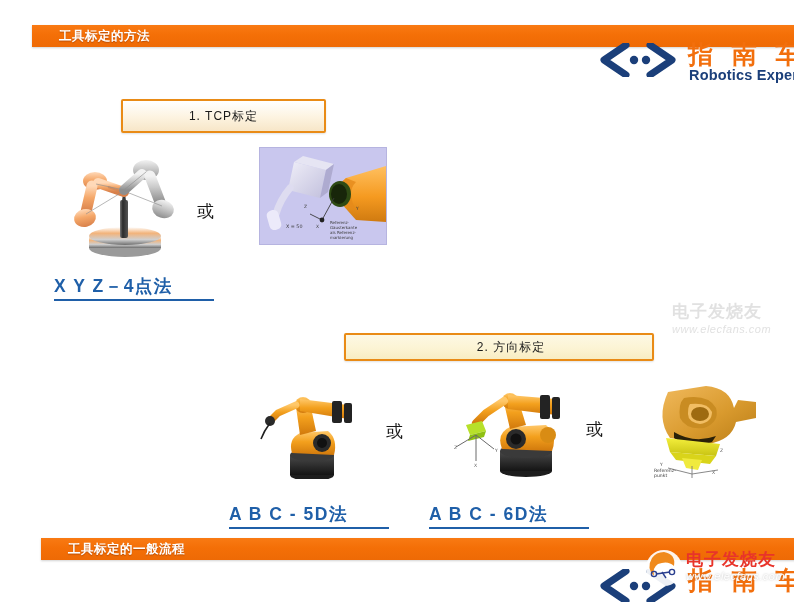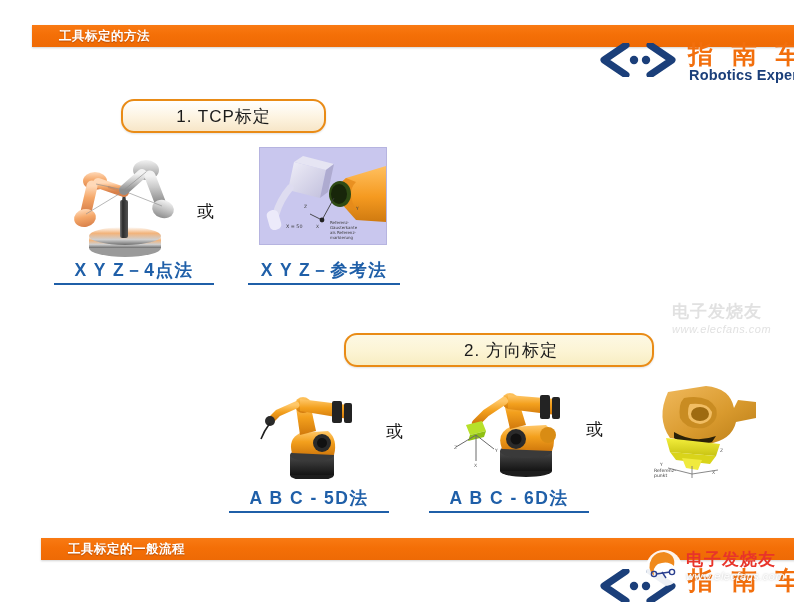--- a/index.html
+++ b/index.html
@@ -36,48 +36,48 @@
     font-family:"DejaVu Sans",sans-serif;white-space:nowrap;
   }
   .logo .en{
     position:absolute;left:93px;top:27px;
     font-size:14.5px;font-weight:bold;color:#1b3f7a;letter-spacing:.2px;
     white-space:nowrap;
   }
 
   
   .pill{
-    position:absolute;border:2px solid #e98b16;border-radius:13px;
+    position:absolute;border:2px solid #e98b16;border-radius:2px;
     box-sizing:border-box;text-align:center;color:#1a1a1a;
     display:flex;align-items:center;justify-content:center;
-    font-size:17px;letter-spacing:1px;
+    font-size:12px;letter-spacing:1px;
     box-shadow:0 1px 2px rgba(0,0,0,.12);
   }
   .pill.one{
     left:121px;top:99px;width:205px;height:34px;
     background:linear-gradient(to bottom,#ffffff 0%,#fdf3e0 55%,#f7e6c8 100%);
   }
   .pill.two{
-    left:344px;top:333px;width:310px;height:34px;
+    left:344px;top:333px;width:310px;height:28px;
     background:linear-gradient(to bottom,#fdf8e4 0%,#fcf4d4 55%,#f8edc2 100%);
     padding-left:24px;
   }
 
   
   .orword{
     position:absolute;font-size:17px;color:#1a1a1a;
     font-family:"DejaVu Sans",sans-serif;
   }
 
   
   .caption{
-    position:absolute;text-align:center;
+    position:absolute;text-align:left;
     color:#1f5fa8;font-size:17.5px;font-weight:bold;
     letter-spacing:1.5px;white-space:nowrap;
-    border-bottom:2px solid #1f5fa8;padding-bottom:1px;
+    border-bottom:2px solid #1f5fa8;padding-bottom:1px;margin-top:16px;
   }
 
   
   .art{position:absolute;}
   .art svg{display:block;}
   .photo{
     position:absolute;background:#c9c7ee;border:1px solid #b6b4e0;box-sizing:border-box;
   }
 
   
@@ -208,21 +208,20 @@
       <text x="70" y="76" font-family="DejaVu Sans, sans-serif" font-size="4" fill="#3b3b3b">Referenz-</text>
       <text x="70" y="81" font-family="DejaVu Sans, sans-serif" font-size="4" fill="#3b3b3b">Gäusterkante</text>
       <text x="70" y="86" font-family="DejaVu Sans, sans-serif" font-size="4" fill="#3b3b3b">als Referenz-</text>
       <text x="70" y="91" font-family="DejaVu Sans, sans-serif" font-size="4" fill="#3b3b3b">markierung</text>
     </svg>
   </div>
 
   <div class="orword" style="left:197px;top:200px;">或</div>
 
   <div class="caption" style="left:54px;top:258px;width:160px;">X Y Z－4点法</div>
-  <div class="caption" style="left:248px;top:258px;width:152px;">X Y Z－参考法</div>
 
   <div class="pill two">
     <span>2. 方向标定</span>
   </div>
 
   <div class="art" style="left:252px;top:383px;width:116px;height:96px;">
     <svg width="116" height="96" viewBox="0 0 116 96">
       <defs>
         <linearGradient id="rOr" x1="0" y1="0" x2="0" y2="1">
           <stop offset="0%" stop-color="#ffc86a"></stop>

